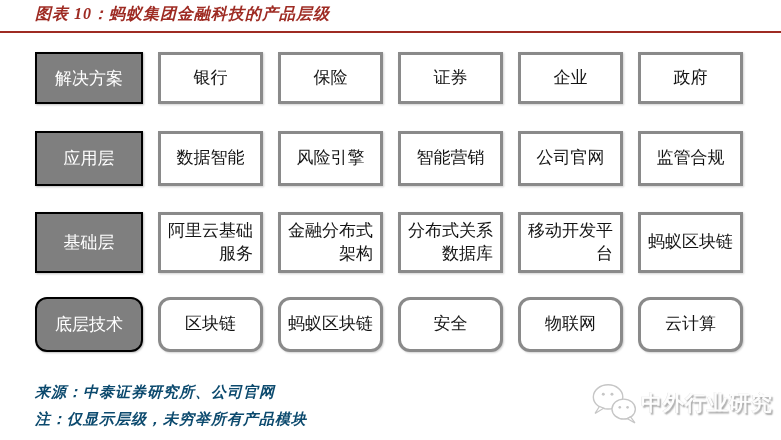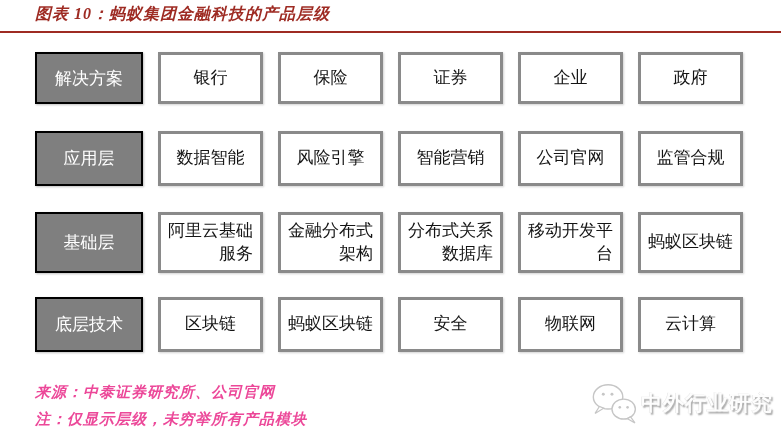--- a/index.html
+++ b/index.html
@@ -28,21 +28,21 @@
     position:absolute; left:35px;
     display:flex; gap:15px;
   }
   .row-1 { top:52px; }
   .row-2 { top:131px; }
   .row-3 { top:212px; }
   .row-4 { top:297px; }
   .row-1 > div { height:52px; }
   .row-2 > div { height:55px; }
   .row-3 > div { height:61px; }
-  .row-4 > div { height:55px; }
+  .row-4 > div { height:55px;border-radius:12px; }
   .label-box {
     width:108px;
     background:#7f7f7f;
     border:2px solid #000000;
     color:#ffffff;
     display:flex; align-items:center; justify-content:center;
     font-size:17px; font-weight:500;
     box-shadow:1px 1px 2px rgba(0,0,0,0.25);
   }
   .item-box {
@@ -55,21 +55,21 @@
     font-size:17px; font-weight:500;
     line-height:1.3;
     padding:0 7px;
     box-shadow:1px 1px 2px rgba(0,0,0,0.18);
   }
   .src-line {
     position:absolute; left:35px;
     font-family:"Liberation Serif", serif;
     font-style:italic; font-weight:600;
     font-size:15px; letter-spacing:1px;
-    color:#ec4899;
+    color:#0c4a6e;
     white-space:nowrap;
   }
   .src-1 { top:383px; }
   .src-2 { top:410px; }
   .watermark {
     position:absolute; right:8px; top:380px;
     display:flex; align-items:center; gap:0;
   }
   .wm-text {
     font-size:21px; font-weight:bold;

